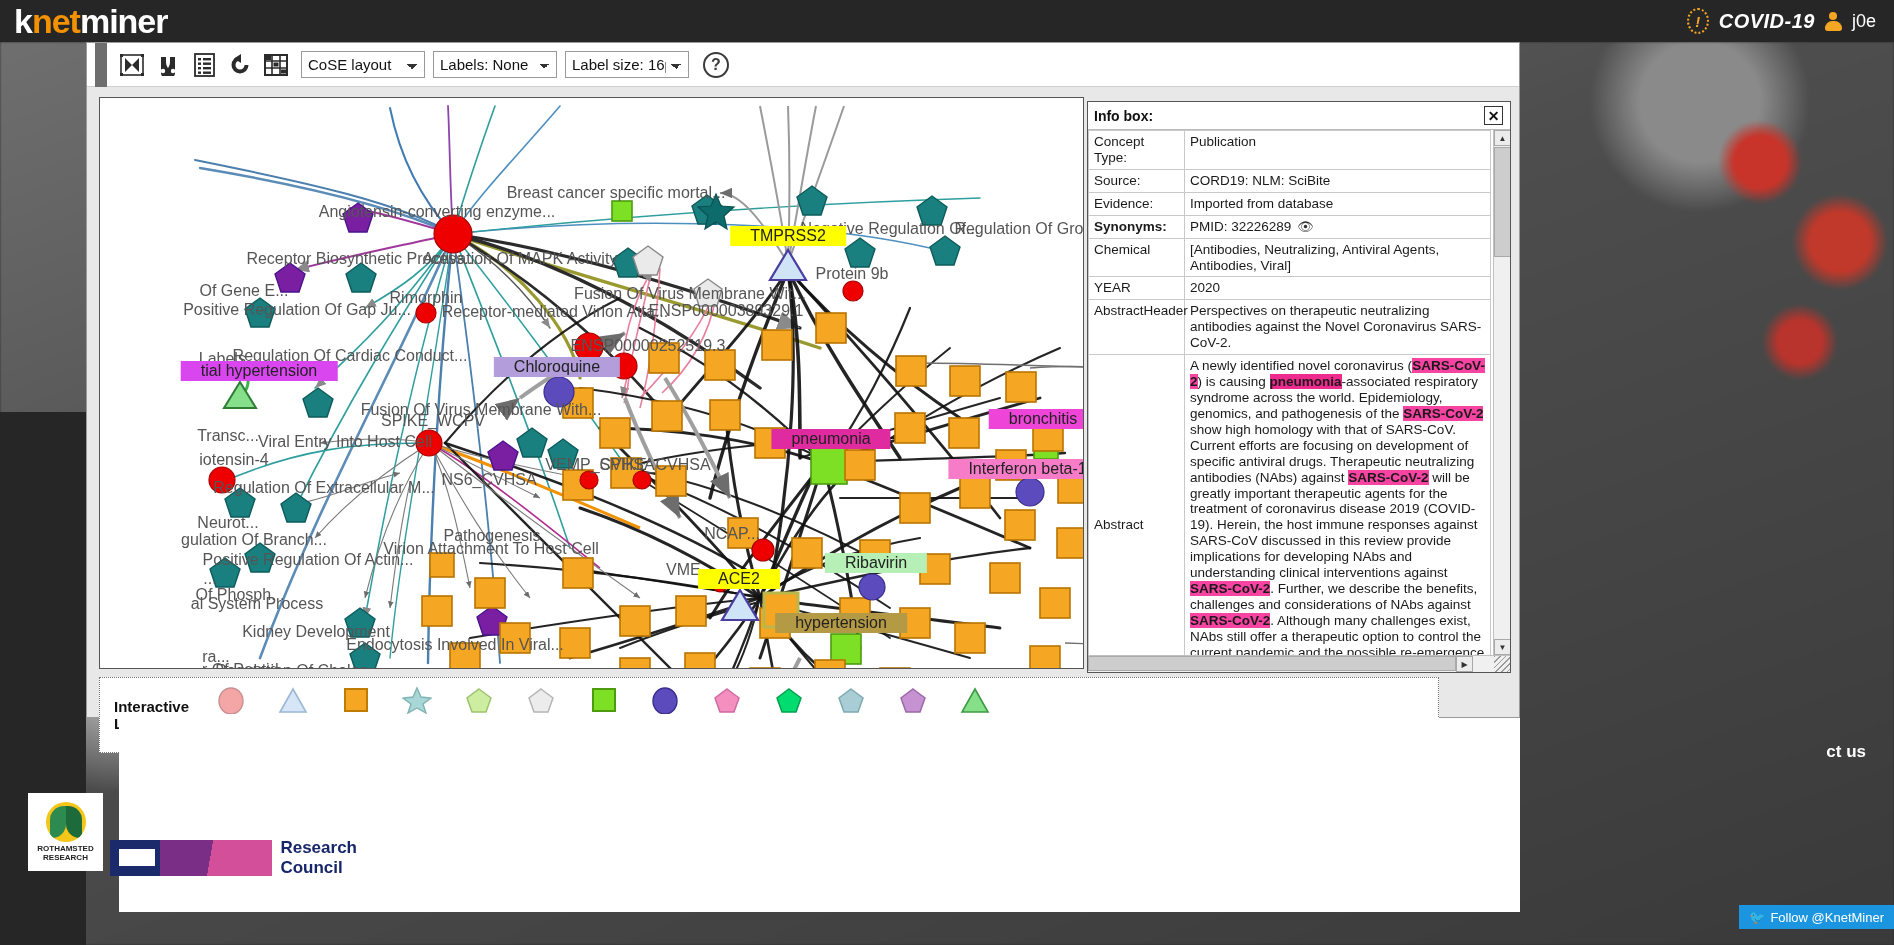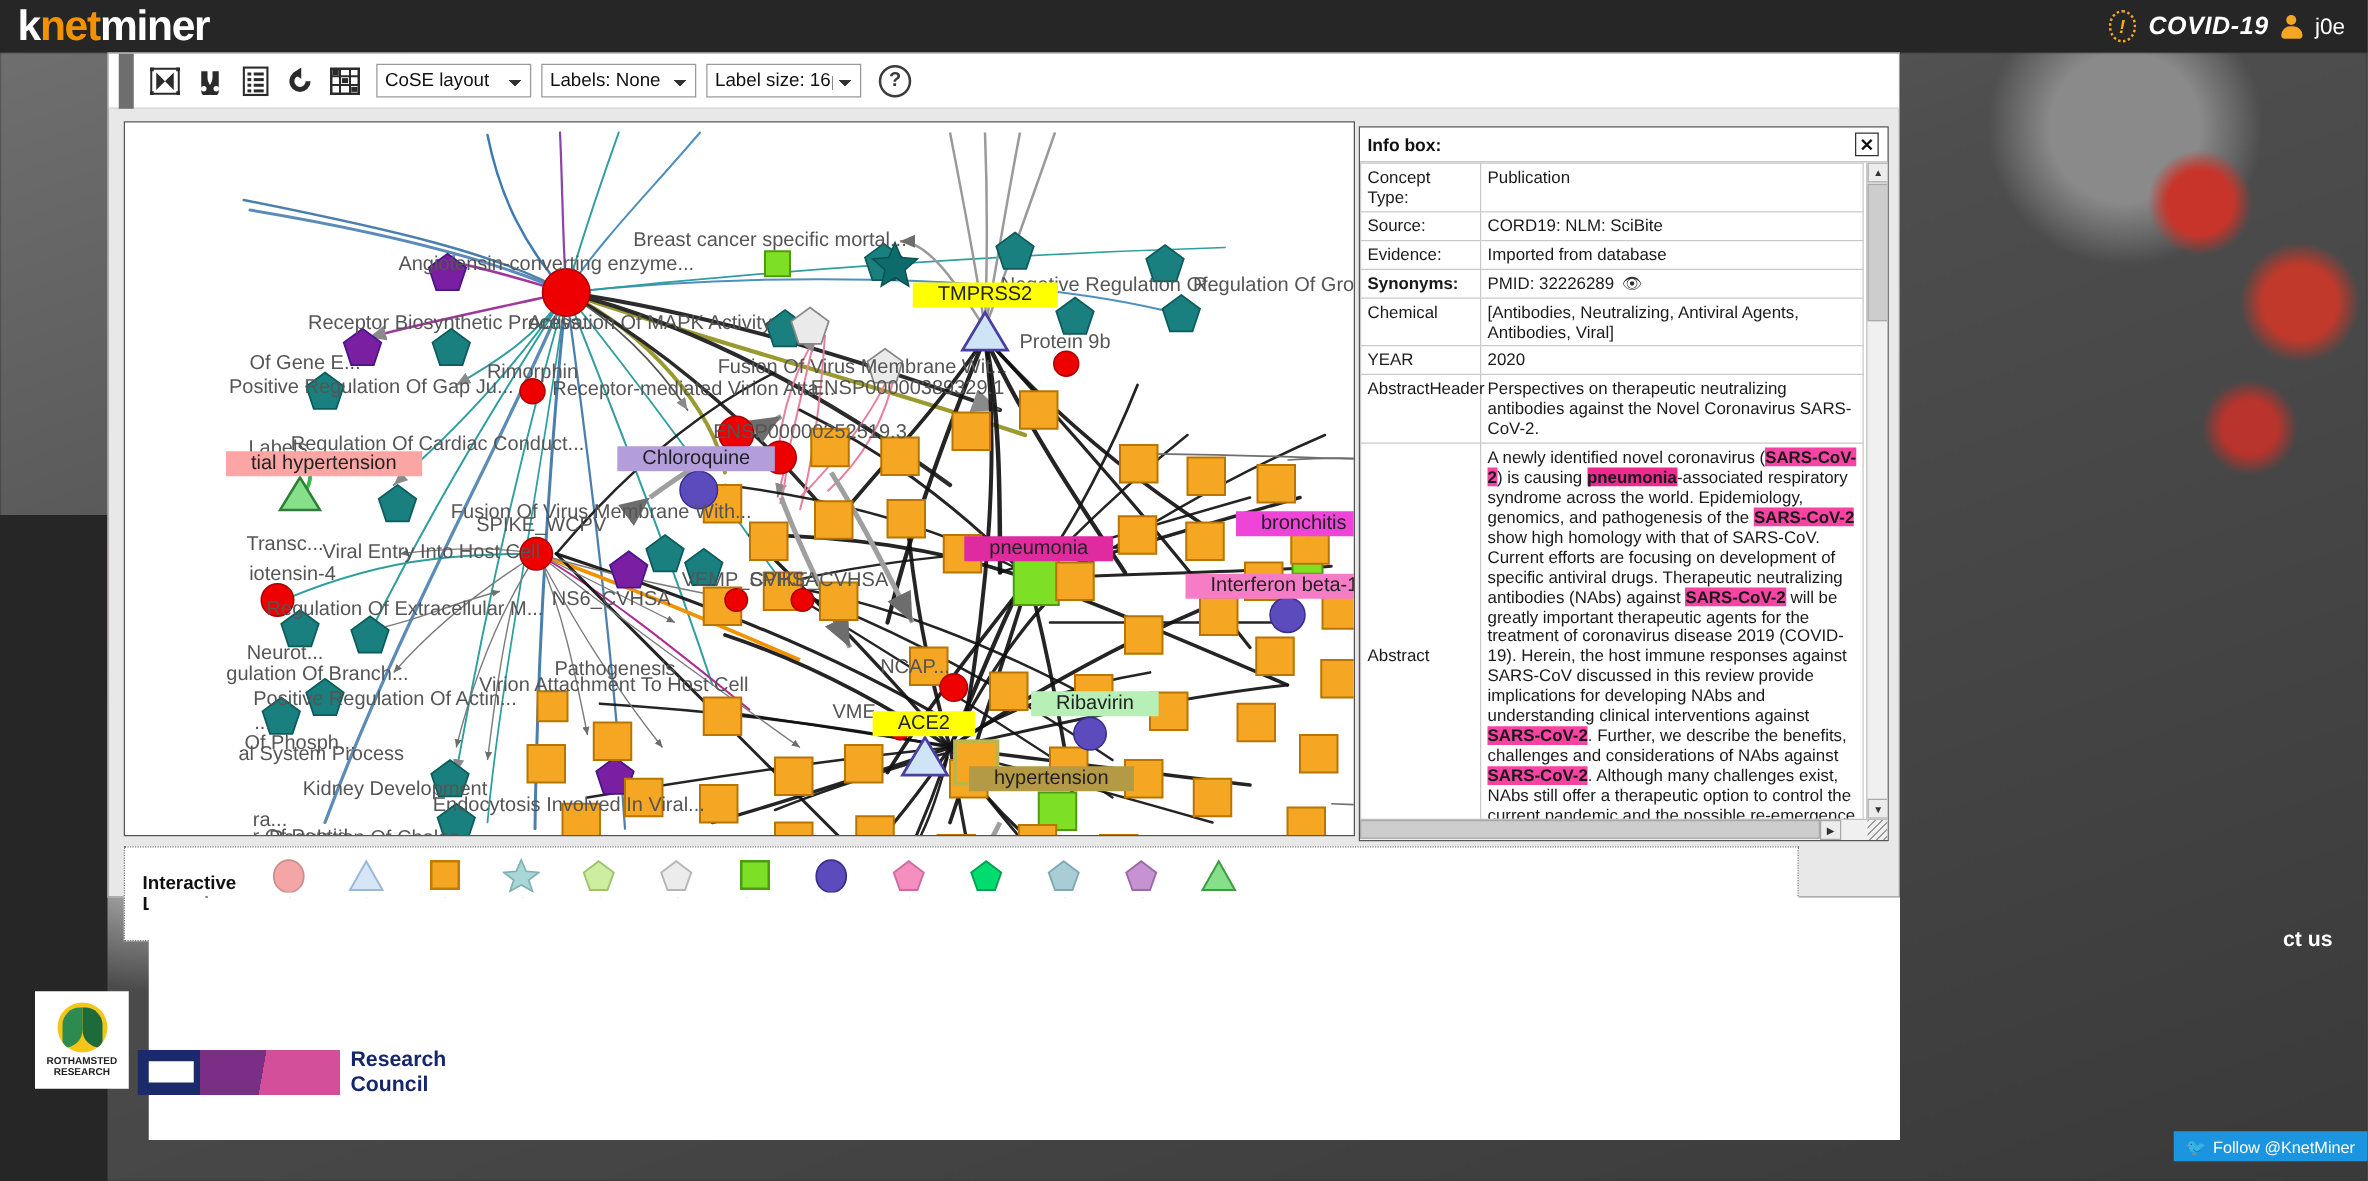--- a/index.html
+++ b/index.html
@@ -574,21 +574,21 @@
         <div class="nlabel" style="left: 144px; top: 193px;">Of Gene E...</div>
         <div class="nlabel" style="left: 590px; top: 196px;">Fusion Of Virus Membrane Wit...</div>
         <div class="nlabel" style="left: 197px; top: 212px;">Positive Regulation Of Gap Ju...</div>
         <div class="nlabel" style="left: 326px; top: 200px;">Rimorphin</div>
         <div class="nlabel" style="left: 455px; top: 214px;">Receptor-mediated Virion Atta...</div>
         <div class="nlabel" style="left: 626px; top: 213px;">ENSP00000389329.1</div>
         <div class="nlabel" style="left: 548px; top: 248px;">ENSP00000252519.3</div>
         <div class="nlabel" style="left: 250px; top: 258px;">Regulation Of Cardiac Conduct...</div>
         <div class="nlabel hl" style="left: 457px; top: 269px; background: rgb(179, 157, 219);">Chloroquine</div>
         <div class="nlabel" style="left: 129px; top: 261px;">Labels...</div>
-        <div class="nlabel hl" style="left: 159px; top: 273px; background: #fca5a5;">tial hypertension</div>
+        <div class="nlabel hl" style="left: 159px; top: 273px; background: #d946ef;">tial hypertension</div>
         <div class="nlabel" style="left: 128px; top: 338px;">Transc...</div>
         <div class="nlabel hl" style="left: 943px; top: 321px; background: rgb(239, 68, 216);">bronchitis</div>
         <div class="nlabel hl" style="left: 731px; top: 341px; background: rgb(224, 42, 160);">pneumonia</div>
         <div class="nlabel" style="left: 381px; top: 312px;">Fusion Of Virus Membrane With...</div>
         <div class="nlabel" style="left: 333px; top: 323px;">SPIKE_WCPV</div>
         <div class="nlabel" style="left: 245px; top: 344px;">Viral Entry Into Host Cell</div>
         <div class="nlabel" style="left: 134px; top: 362px;">iotensin-4</div>
         <div class="nlabel hl" style="left: 932px; top: 371px; background: rgb(247, 124, 200);">Interferon beta-1b</div>
         <div class="nlabel" style="left: 500px; top: 367px;">VEMP_CVHSA</div>
         <div class="nlabel" style="left: 555px; top: 367px;">SPIKE_CVHSA</div>

